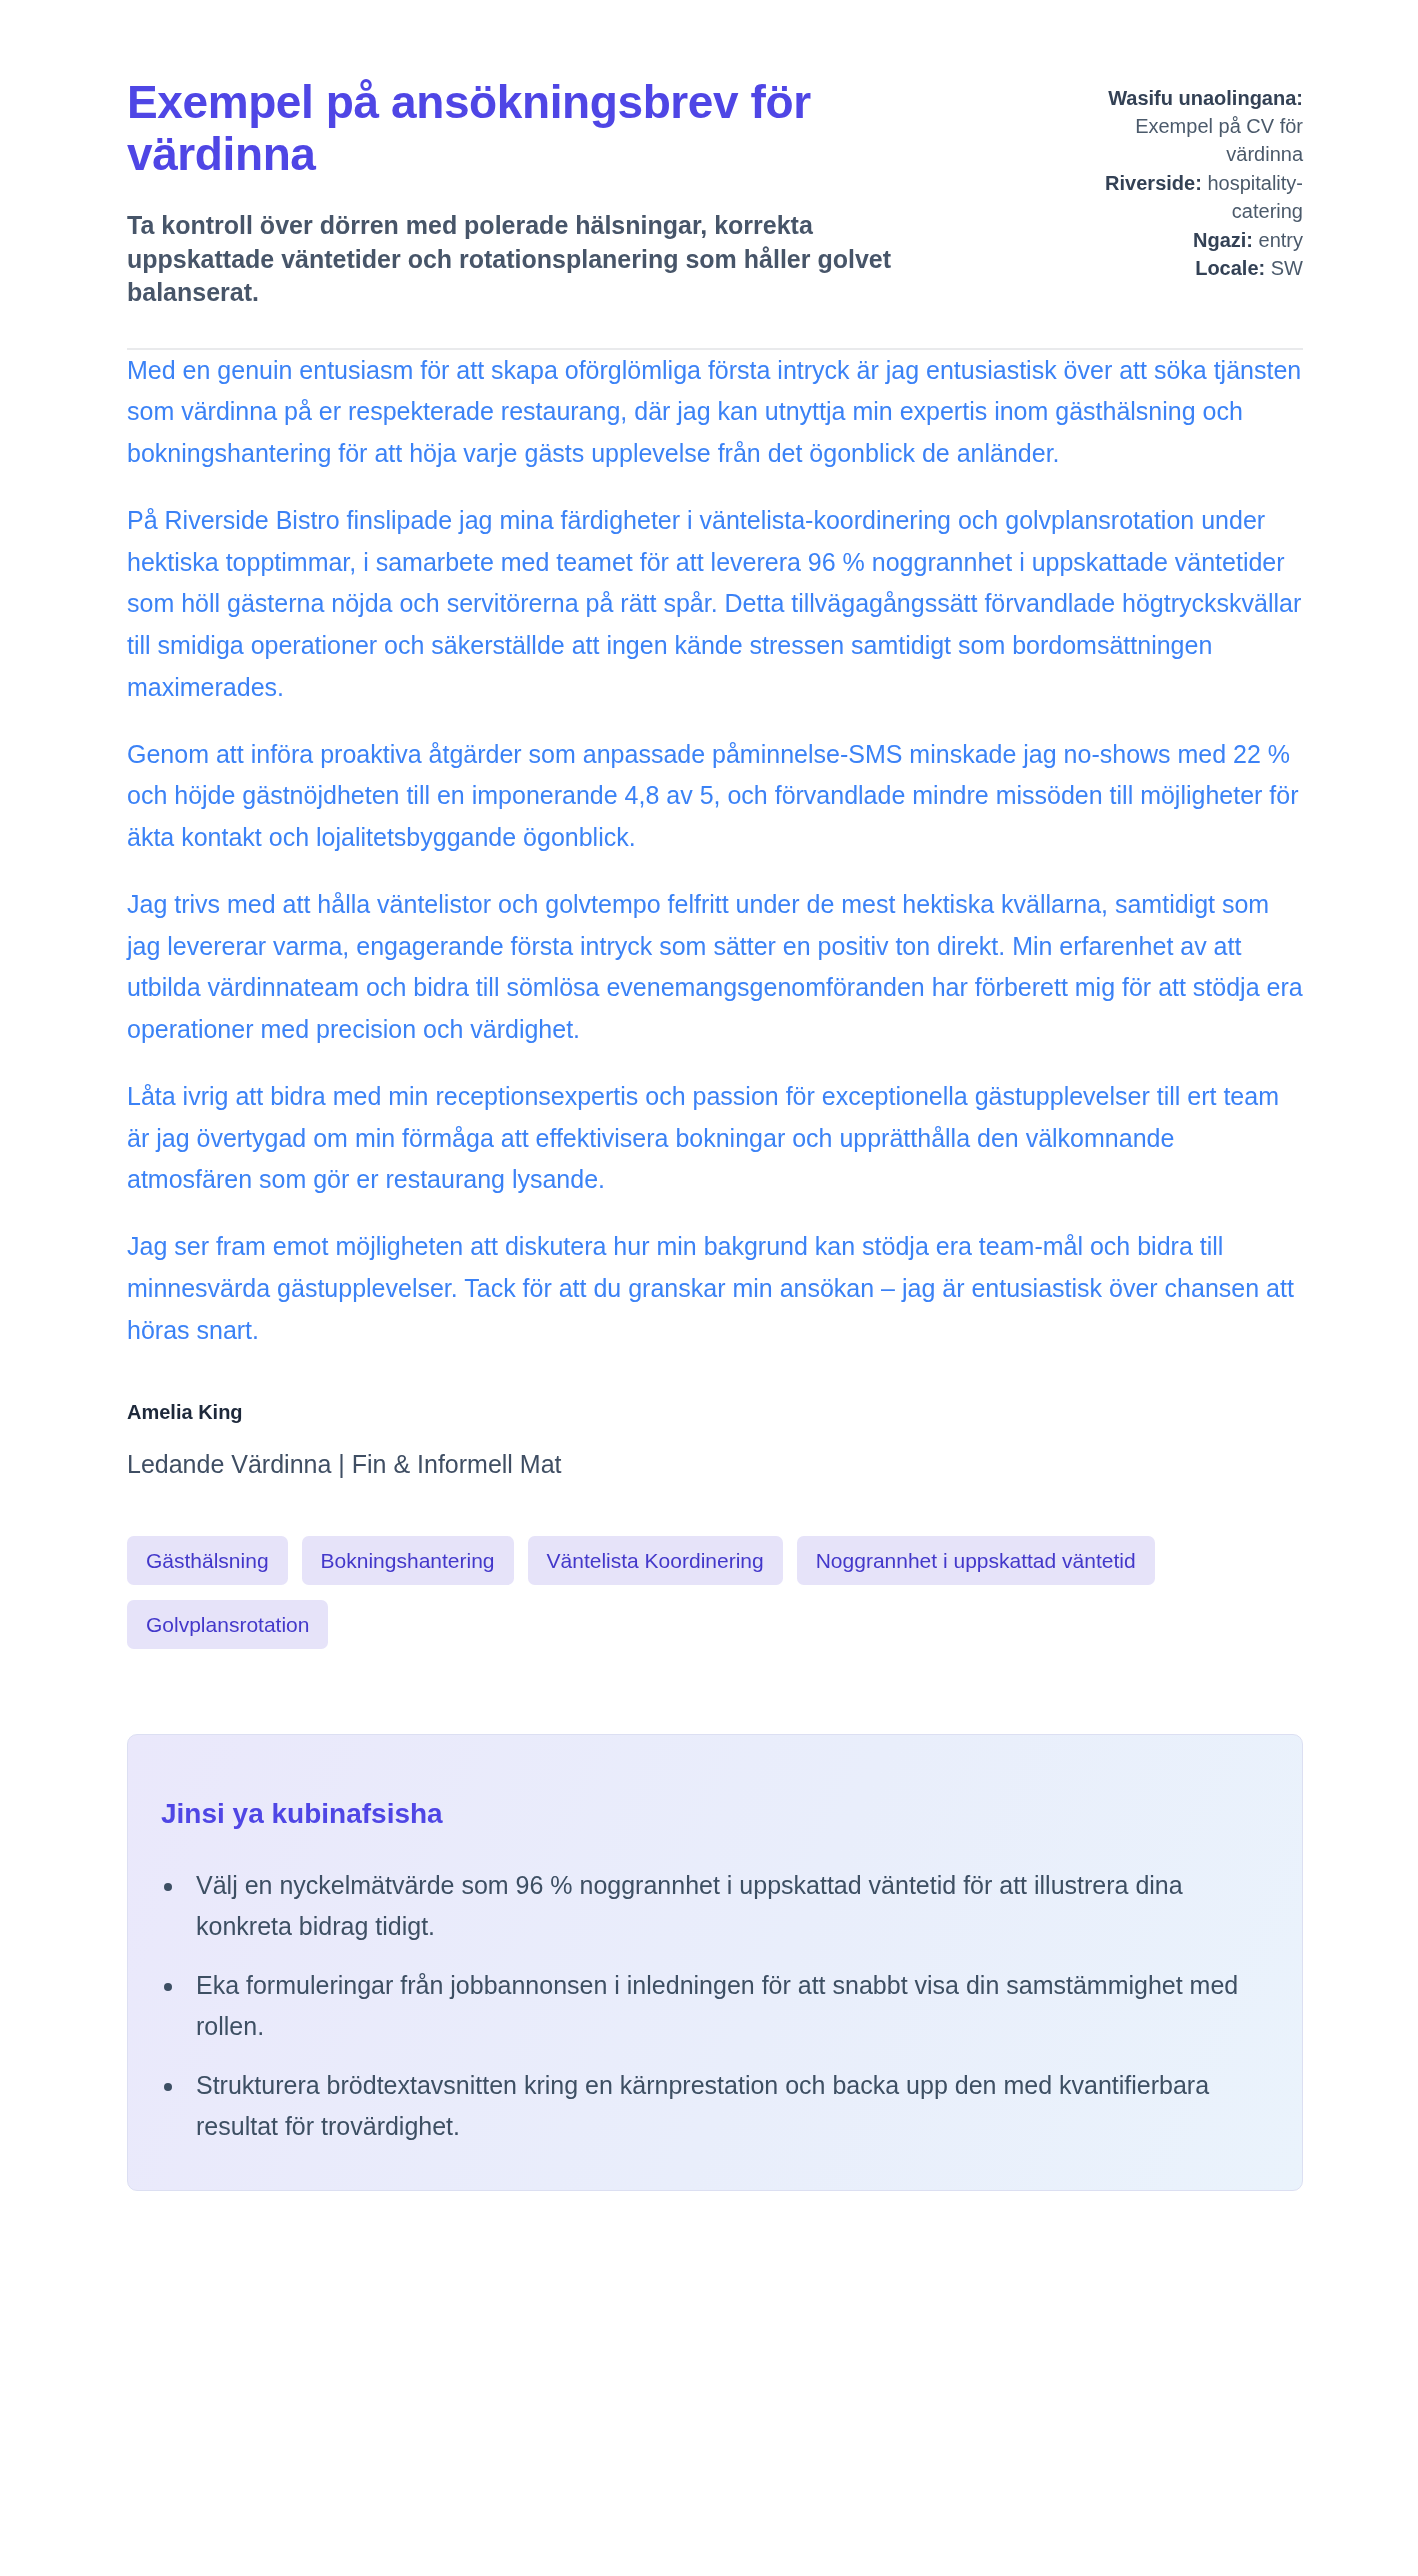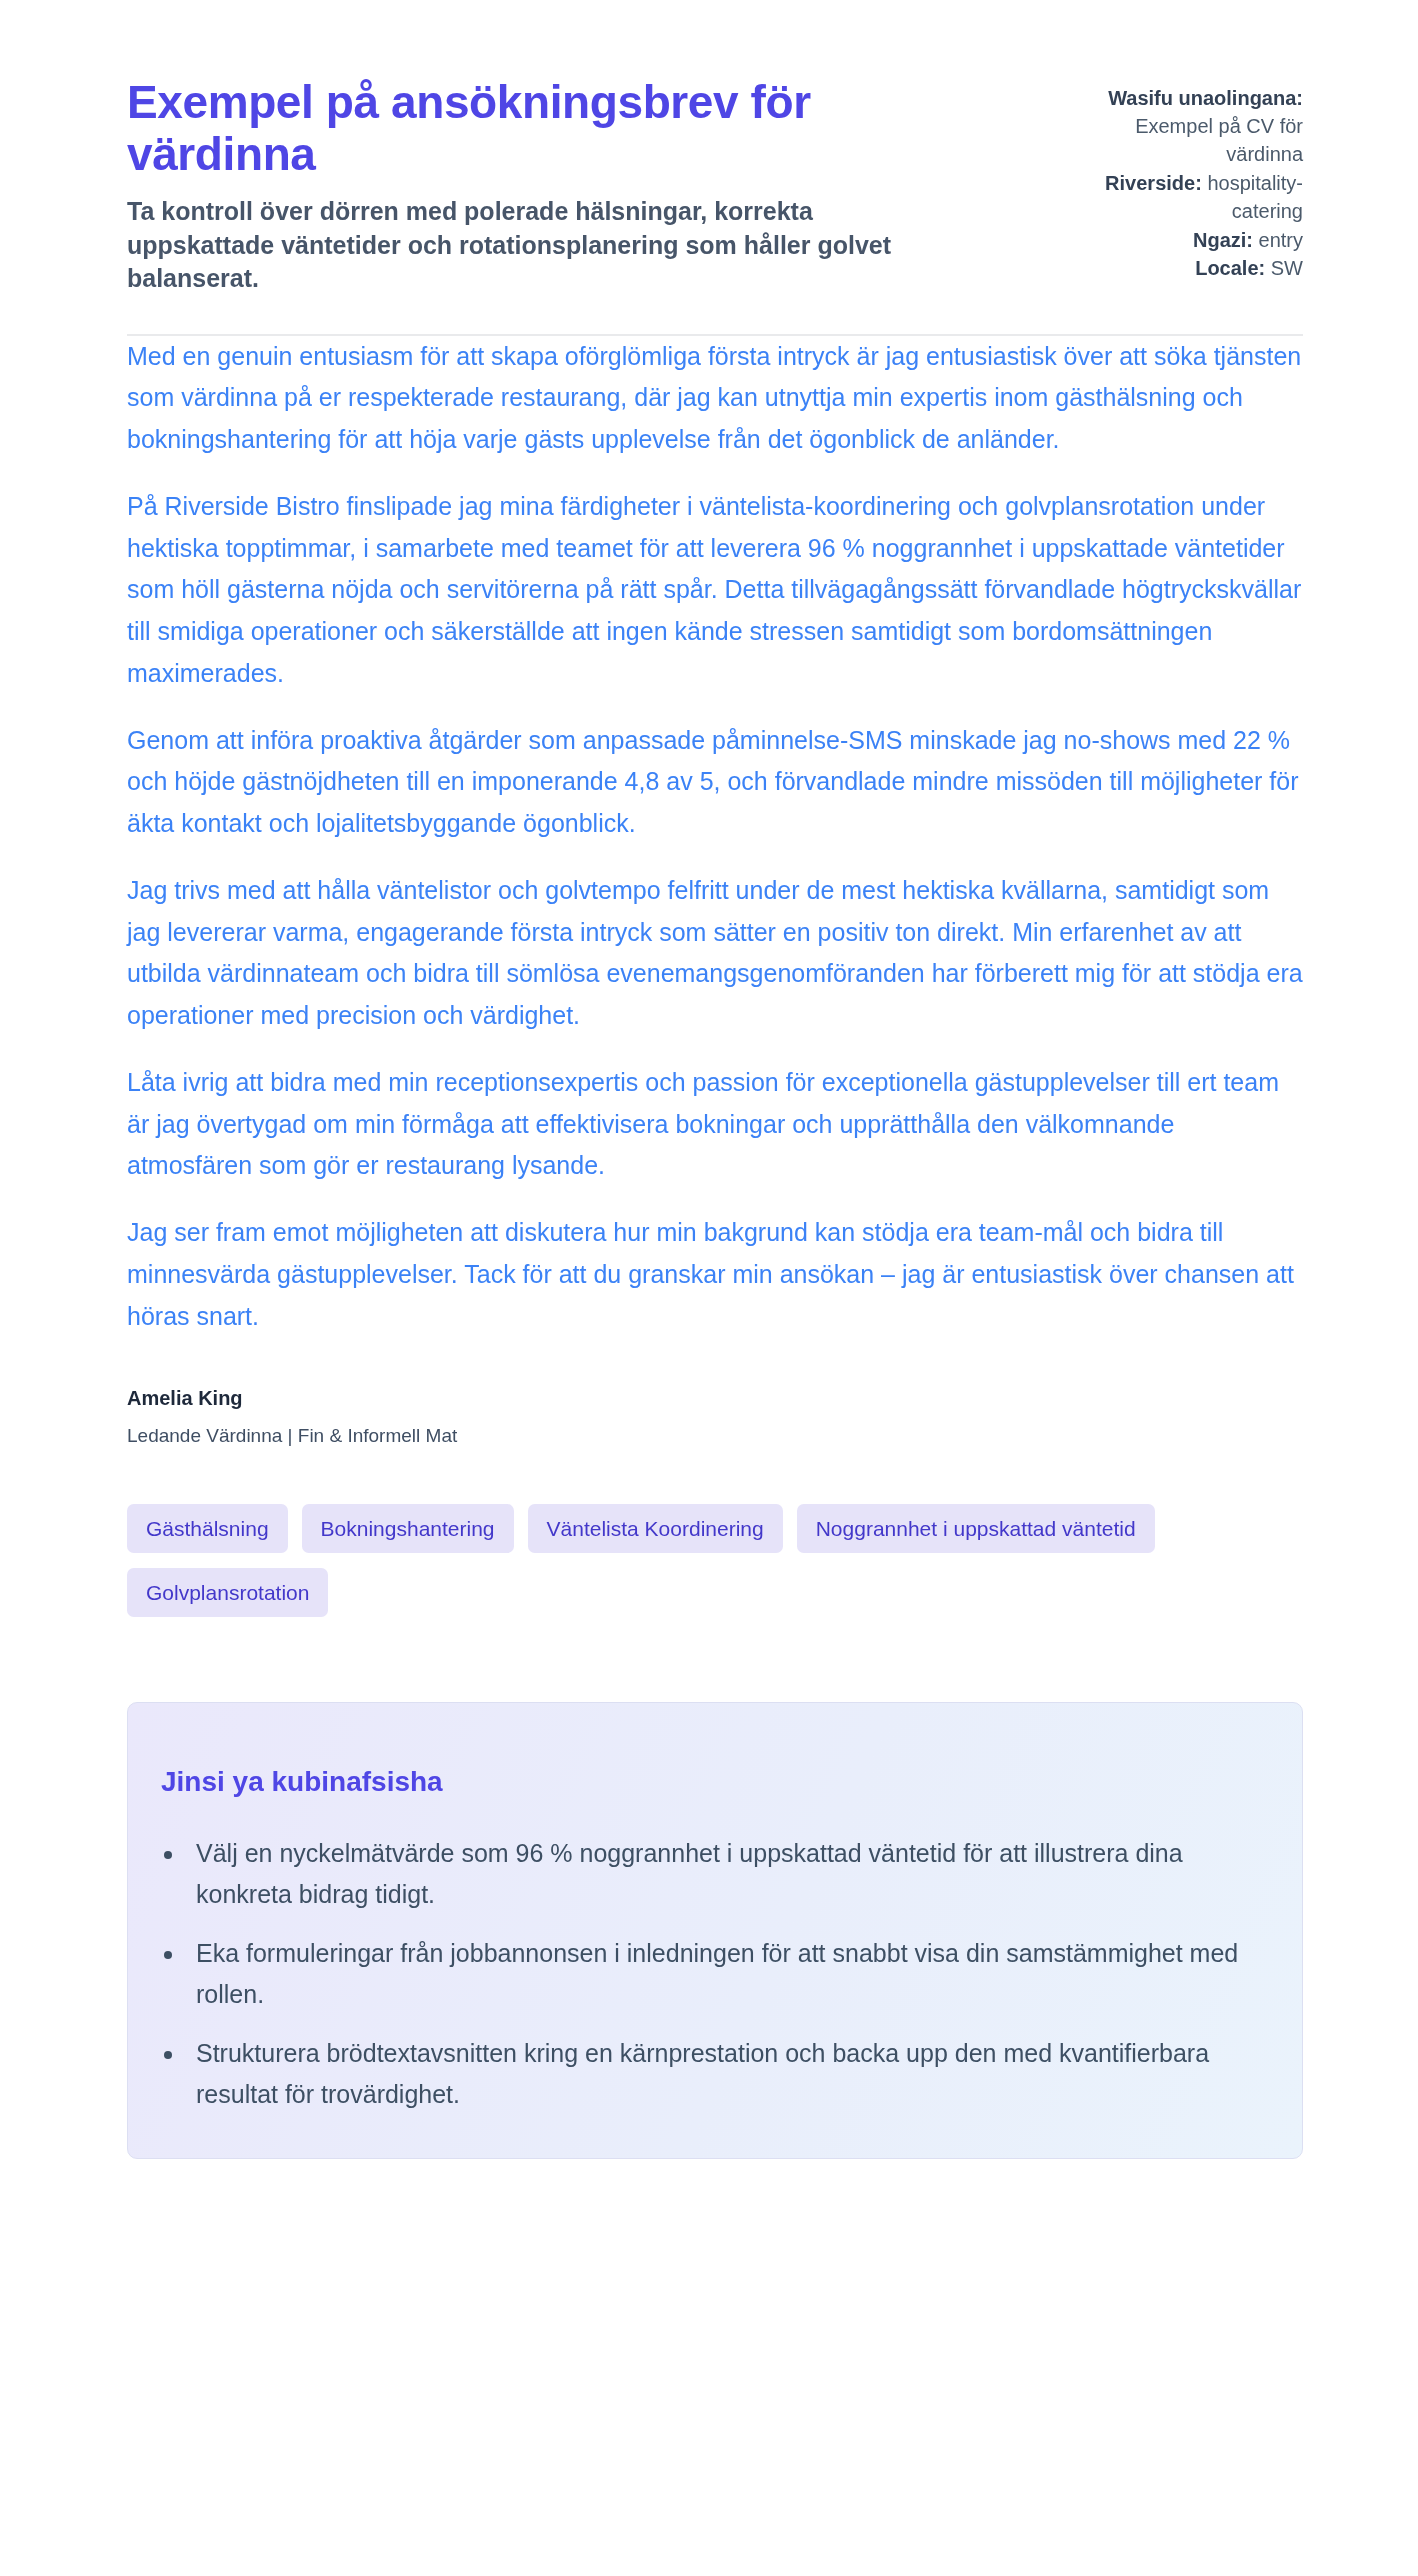--- a/index.html
+++ b/index.html
@@ -11,36 +11,36 @@
   .container { width:1176px; margin:0 0 0 127px; padding:77px 0 80px; box-sizing:border-box; }
 
   
   .top { display:flex; justify-content:space-between; align-items:flex-start; }
   .title-block { width:834px; }
   h1.page-title {
     margin:0; font-size:46px; line-height:1.12; font-weight:700;
     color:#4f46e5; letter-spacing:-0.4px;
   }
   .subtitle {
-    margin-top:15px; font-size:25px; line-height:1.34; font-weight:700;
+    margin-top:29px; font-size:25px; line-height:1.34; font-weight:700;
     color:#475569; max-width:767px;
   }
   .meta { width:242px; text-align:right; font-size:20px; line-height:1.42; color:#4b5a6b; padding-top:6.7px; }
   .meta-item { margin:0; }
   .meta-label { font-weight:700; color:#334155; }
 
   .divider { border:none; border-top:2.5px solid #e9eaec; margin:38px 0 0; }
 
   
   .greeting { margin:62px 0 30px; font-size:27.5px; font-weight:700; color:#4f46e5; }
   .body-par { font-size:25px; line-height:1.67; color:#3b82f6; margin:0 0 25px; }
 
   .signature { margin-top:50px; }
   .sig-name { font-size:20px; font-weight:700; color:#1e293b; }
-  .sig-role { margin-top:15px; font-size:19px; color:#3f4e63; }
+  .sig-role { margin-top:26px; font-size:25px; color:#3f4e63; }
 
   
   .tags { margin-top:57px; display:flex; flex-wrap:wrap; gap:15px 14px; width:1176px; }
   .tag {
     display:inline-block; background:#e6e3f9; color:#4338ca;
     font-size:21px; padding:12.5px 19px; border-radius:6.7px; white-space:nowrap;
   }
 
   
   .tipbox {

